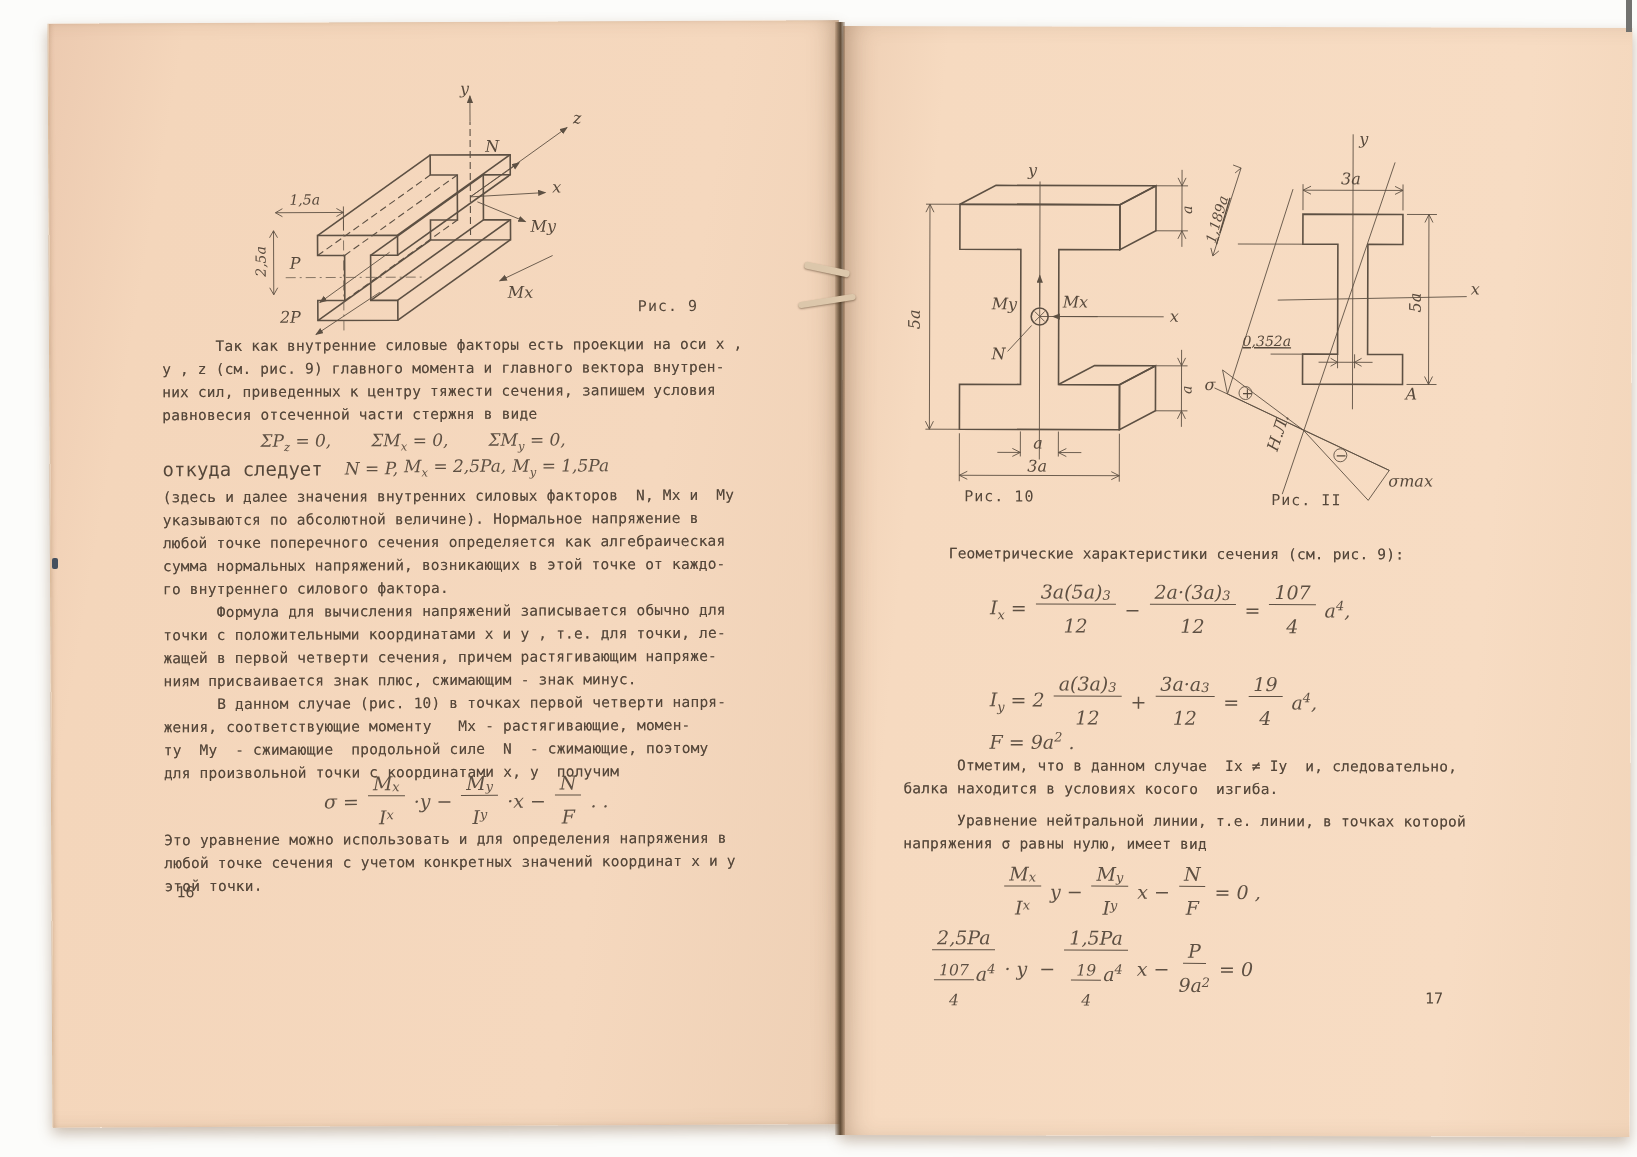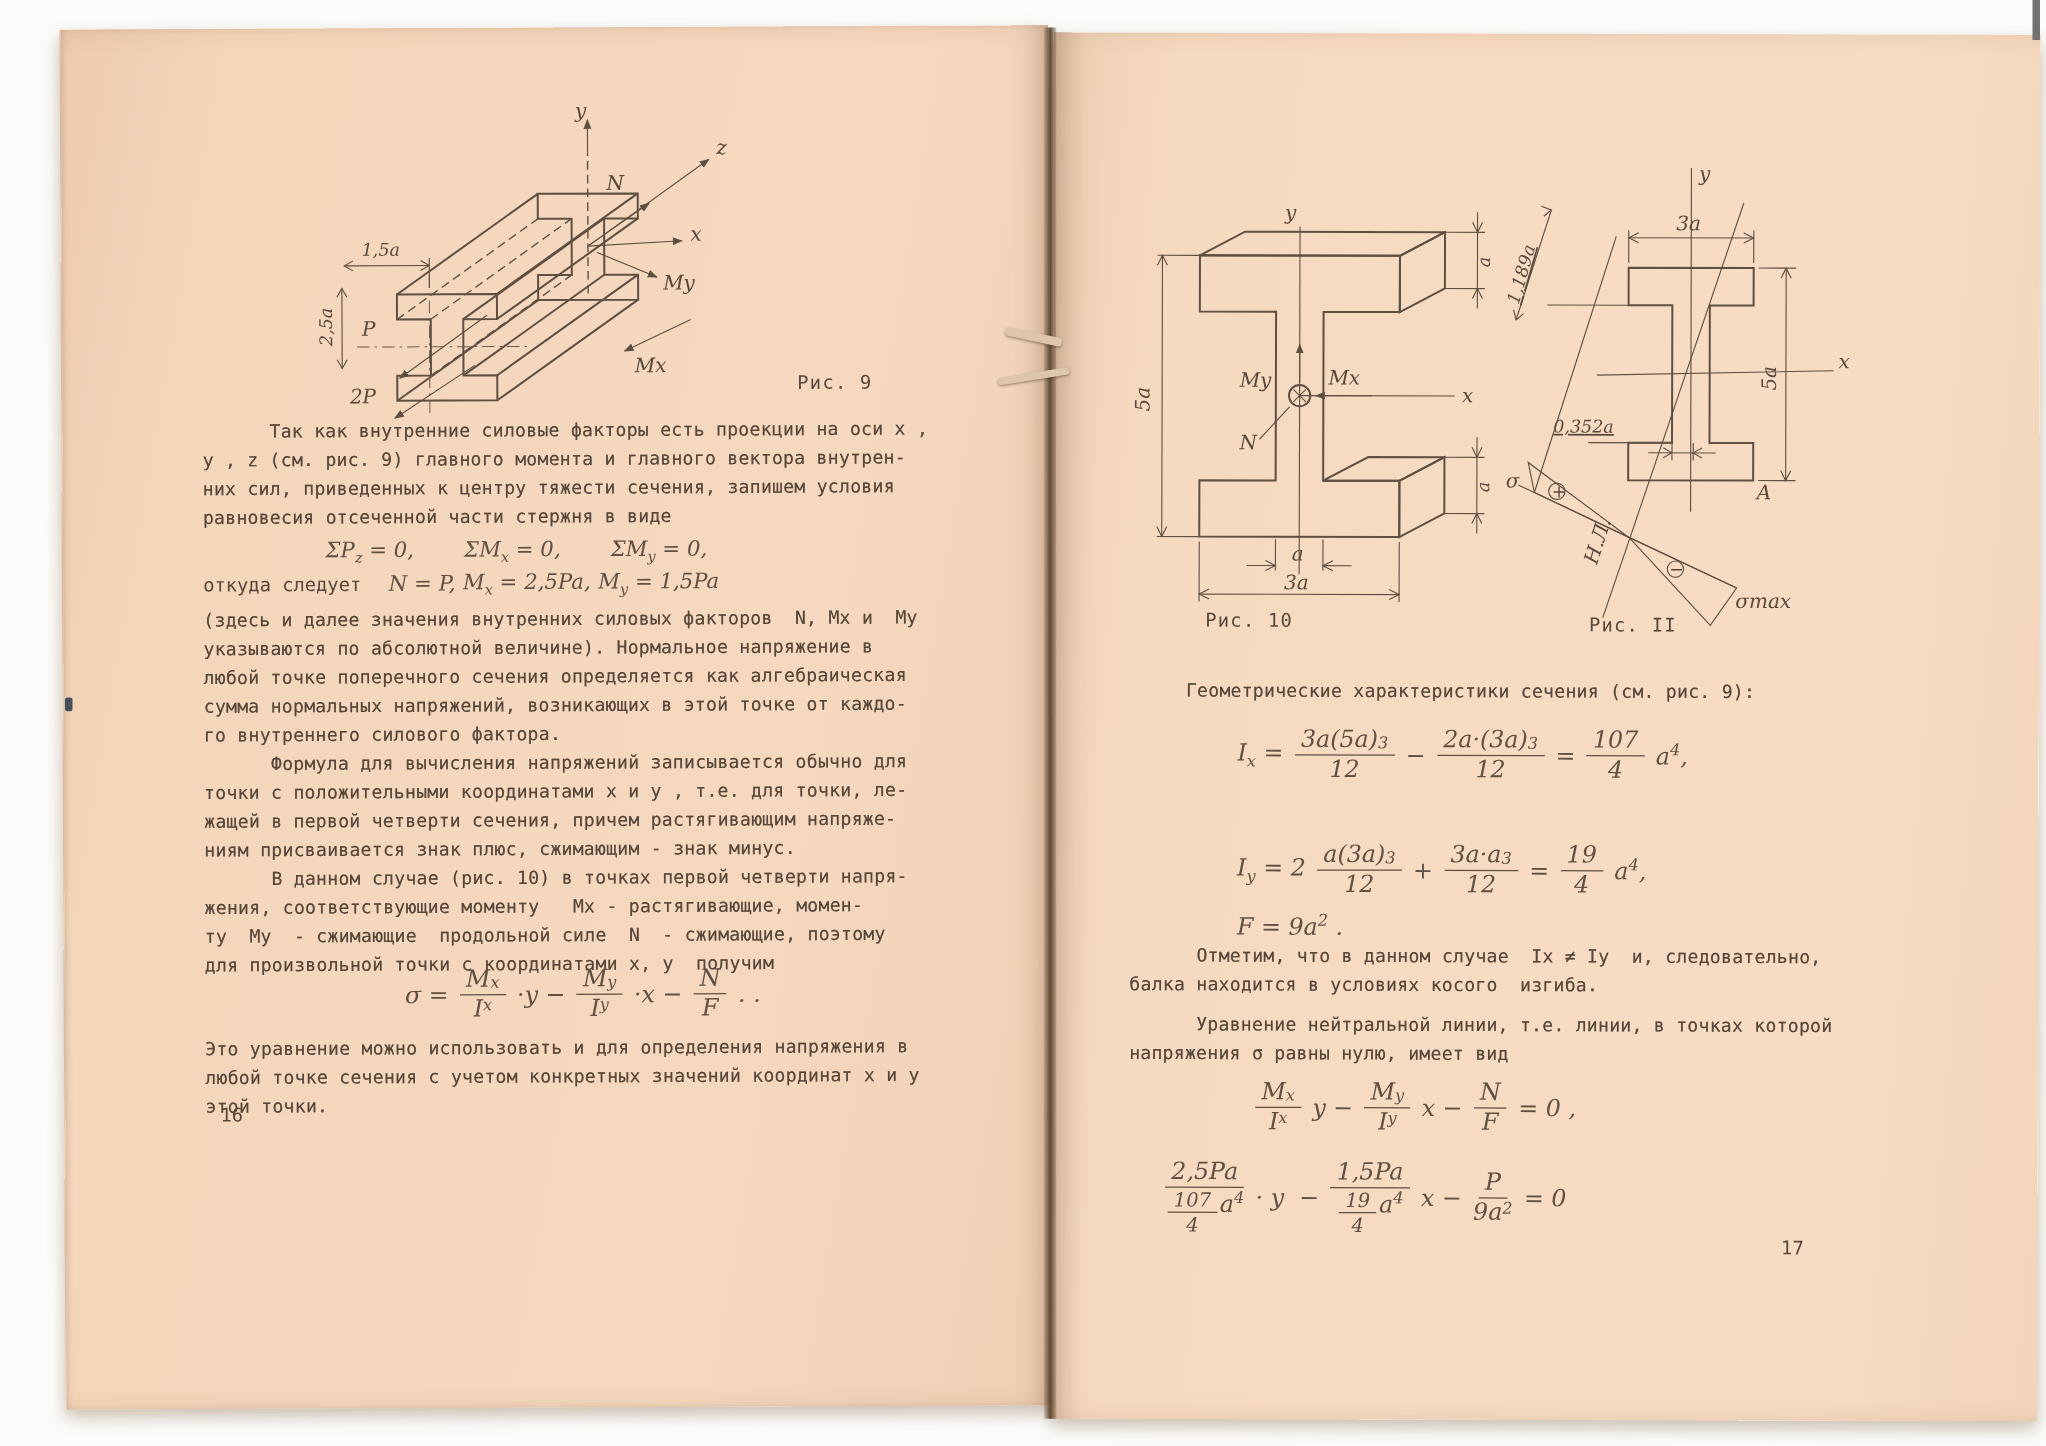--- a/index.html
+++ b/index.html
@@ -21,21 +21,21 @@
   .speck{position:absolute;left:52px;top:558px;width:6px;height:11px;background:#45505e;border-radius:2px;}
   .tlines{position:absolute;white-space:pre-wrap;font-size:14.5px;line-height:23px;
     color:#55473a;letter-spacing:.2px;text-shadow:0 0 .5px rgba(85,71,58,.55);}
   .caption{position:absolute;font-size:15px;color:#55473a;letter-spacing:1px;}
   .pagenum{position:absolute;font-size:15px;color:#55473a;}
   .hw{font-family:"DejaVu Serif",serif;font-style:italic;color:#5e5043;}
   .formula{position:absolute;display:flex;align-items:center;gap:6px;font-size:19px;white-space:pre;}
   .formula.small{font-size:17px;}
   .frac{display:inline-flex;flex-direction:column;align-items:center;vertical-align:middle;line-height:1.05;margin:0 3px;}
   .frac .num{border-bottom:1.4px solid #5e5043;padding:0 5px 1px;display:inline-flex;align-items:flex-end;}
-  .frac .den{padding-top:2px;display:inline-flex;align-items:flex-start;}
+  .frac .den{padding-top:12px;display:inline-flex;align-items:flex-start;}
   .frac .frac{font-size:.82em;margin:0 2px;}
   sub{font-size:.68em;}
   sup{font-size:.68em;}
   svg{position:absolute;overflow:visible;}
   svg text{font-family:"DejaVu Serif",serif;font-style:italic;fill:#57493c;font-size:16px;}
   svg text.fdim{font-size:14px;}
   .ln{stroke:#5d5043;stroke-width:1.6;fill:none;}
   .thin{stroke:#5d5043;stroke-width:.9;fill:none;}
   .dsh{stroke:#5d5043;stroke-width:1.1;fill:none;stroke-dasharray:7 4;}
   .cl{stroke:#6a5c4e;stroke-width:.8;fill:none;stroke-dasharray:10 4 2 4;}
@@ -111,21 +111,21 @@
 
   <div class="formula small" style="left:210px;top:408px;">
     <span class="hw"><span>ΣP</span><sub>z</sub><span> = 0,</span></span>
     <span style="width:28px"></span>
     <span class="hw"><span>ΣM</span><sub>x</sub><span> = 0,</span></span>
     <span style="width:28px"></span>
     <span class="hw"><span>ΣM</span><sub>y</sub><span> = 0,</span></span>
   </div>
 
   <div class="formula small" style="left:112px;top:434px;">
-    <span style="font-family:'DejaVu Sans Mono',monospace;font-style:normal;font-size:15px;color:#55473a;">откуда следует</span>
+    <span style="font-family:'DejaVu Sans Mono',monospace;font-style:normal;font-size:19px;color:#55473a;">откуда следует</span>
     <span style="width:10px"></span>
     <span class="hw">N = P,</span>
     <span class="hw"><span>M</span><sub>x</sub><span> = 2,5Pa,</span></span>
     <span class="hw"><span>M</span><sub>y</sub><span> = 1,5Pa</span></span>
   </div>
 
   <div class="tlines" style="left:112px;top:463px;width:615px;">(здесь и далее значения внутренних силовых факторов  N, Mx и  My
 указываются по абсолютной величине). Нормальное напряжение в
 любой точке поперечного сечения определяется как алгебраическая
 сумма нормальных напряжений, возникающих в этой точке от каждо-

